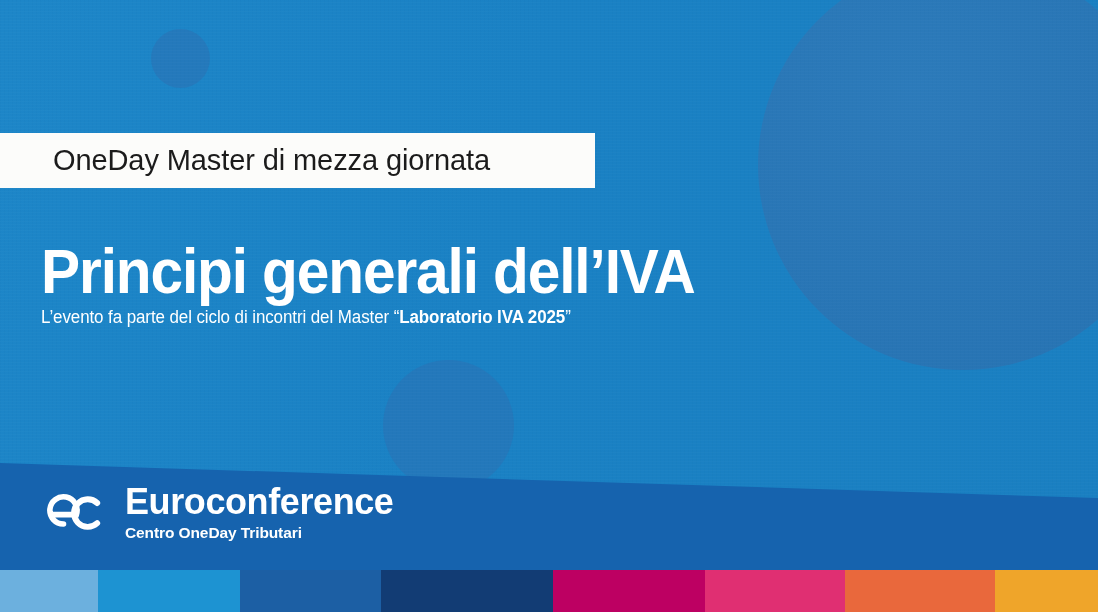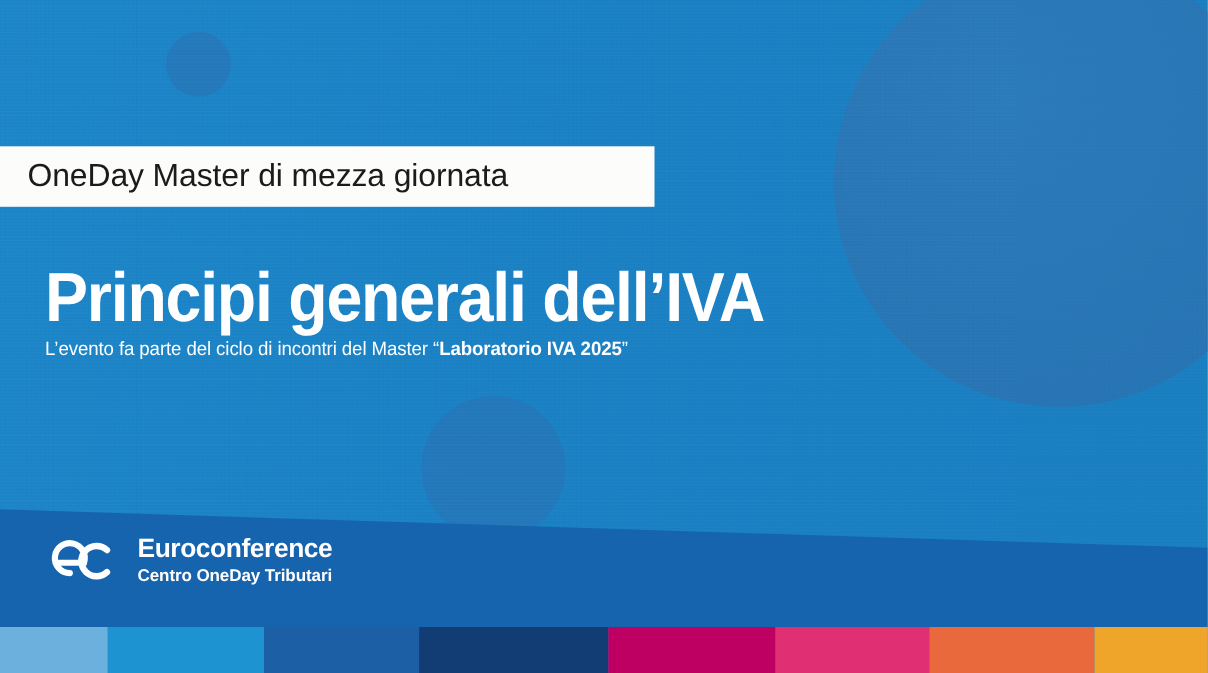--- a/index.html
+++ b/index.html
@@ -88,21 +88,21 @@
     position: absolute;
     left: 0;
     top: 133px;
     width: 595px;
     height: 55px;
     background: #fcfcfa;
     display: flex;
     align-items: center;
   }
   .kicker-text {
-    padding-left: 25px;
+    padding-left: 53px;
     font-size: 29px;
     line-height: 1;
     color: #1b1b1b;
     letter-spacing: -0.1px;
     white-space: nowrap;
     font-weight: 400;
   }
 
   
   .title {
@@ -148,21 +148,21 @@
     width: 74px;
     height: 50px;
     display: block;
   }
   .logo-words {
     display: flex;
     flex-direction: column;
     justify-content: center;
   }
   .logo-name {
-    font-size: 24px;
+    font-size: 36px;
     font-weight: 700;
     color: #ffffff;
     line-height: 1.0;
     letter-spacing: -0.4px;
     white-space: nowrap;
   }
   .logo-tagline {
     font-size: 15.5px;
     font-weight: 700;
     color: #ffffff;

